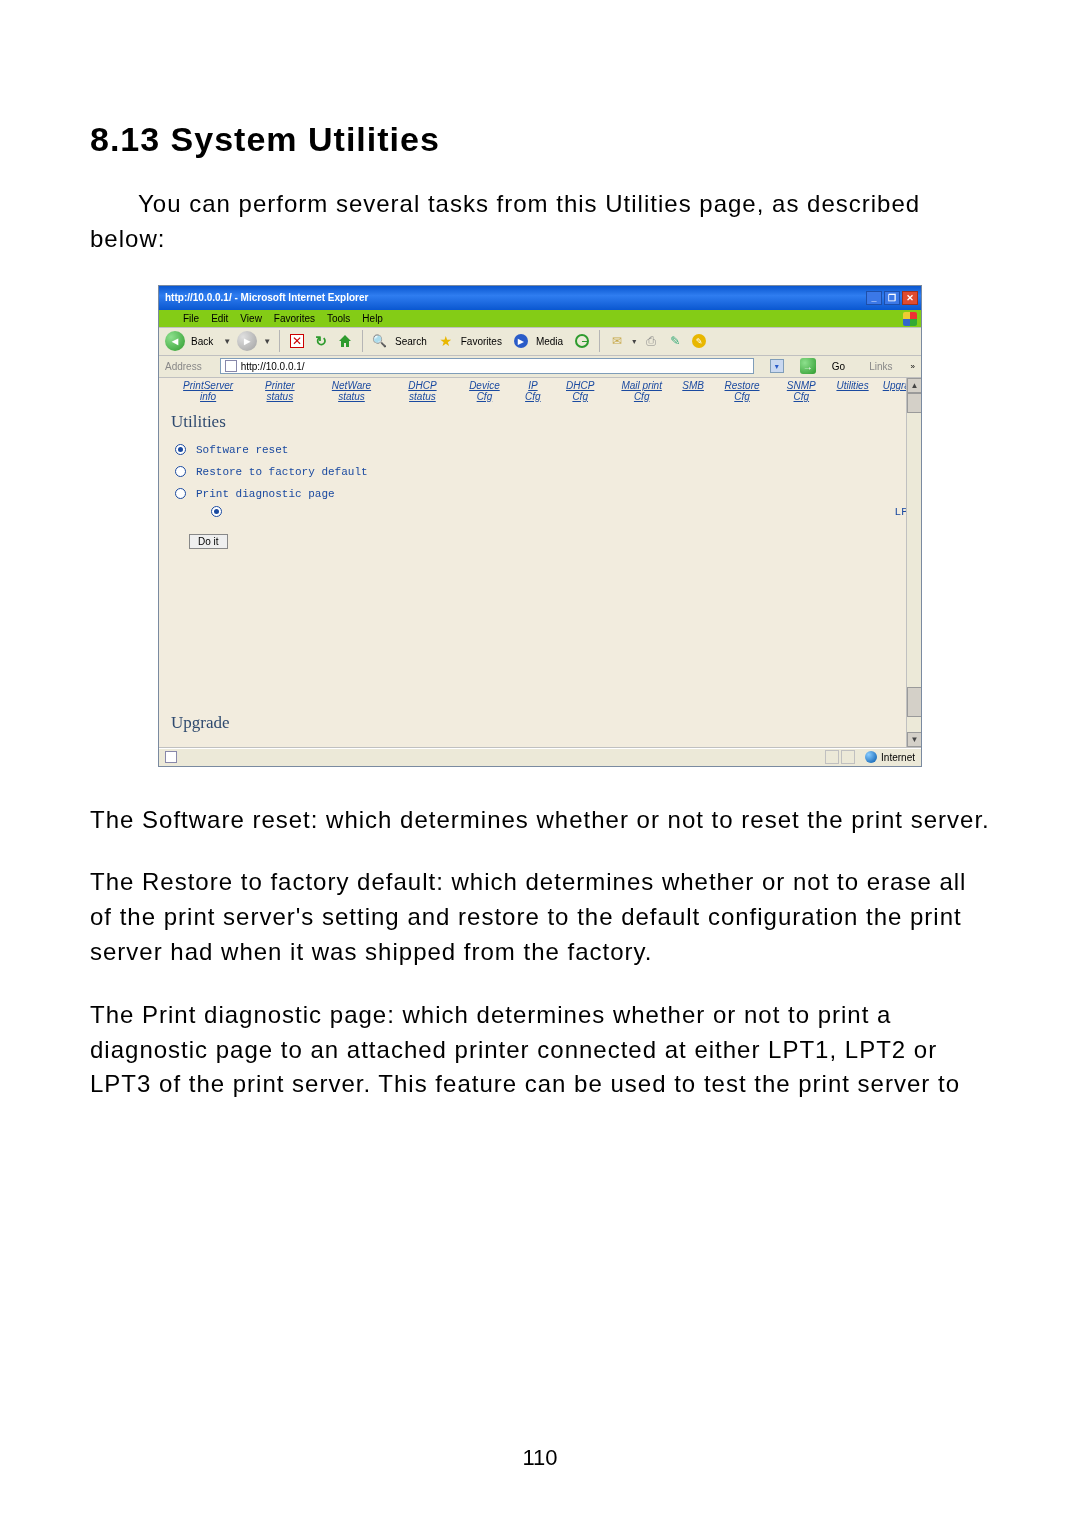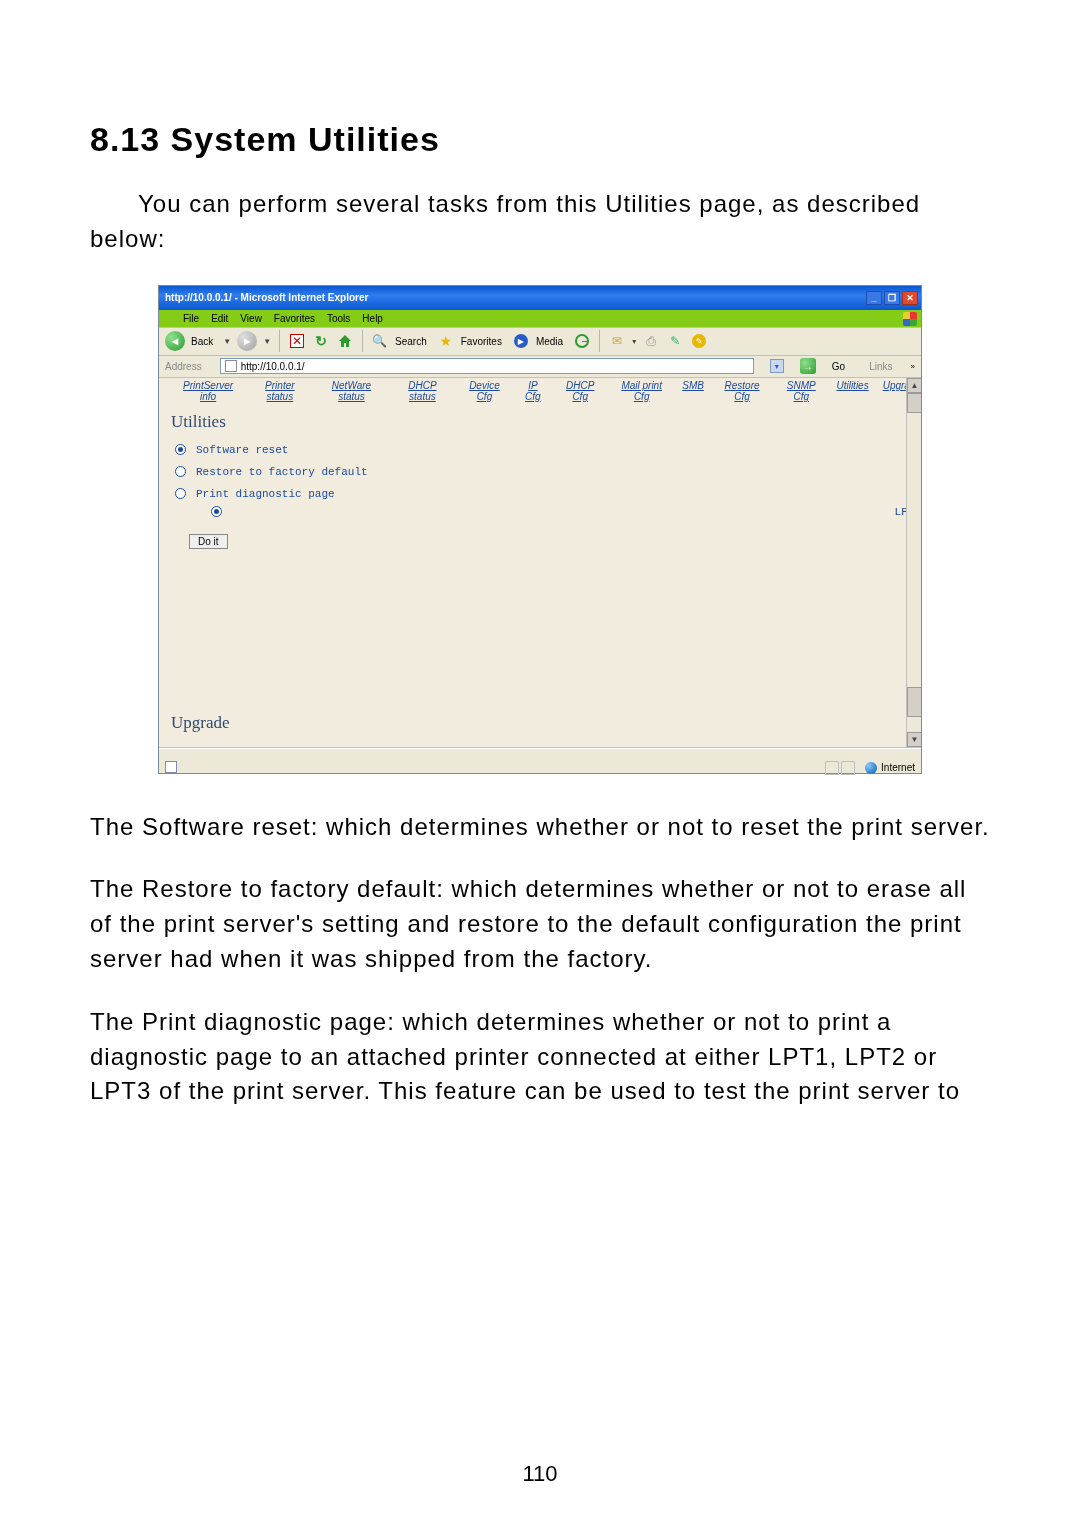--- a/index.html
+++ b/index.html
@@ -191,31 +191,31 @@
   .scroll-btn {
     width:15px;height:15px;background:#d4d0c8;border:1px solid #9a9a9a;
     display:flex;align-items:center;justify-content:center;font-size:8px;color:#444;
     position:absolute;left:0;
   }
   .scroll-btn.up{top:0;} .scroll-btn.down{bottom:0;}
   .scroll-thumb{position:absolute;left:0;width:15px;background:#d4d0c8;border:1px solid #9a9a9a;}
 
   .statusbar {
     height:18px;background:#ece9d8;border-top:1px solid #fff;
-    display:flex;align-items:flex-start;justify-content:space-between;padding:12px 6px;
+    display:flex;align-items:center;justify-content:space-between;padding:0 6px;
   }
   .status-left{display:flex;align-items:center;gap:4px;}
   .status-pageicon{width:12px;height:12px;background:#fff;border:1px solid #88a;}
   .status-right{display:flex;align-items:center;gap:4px;}
   .inet-icon{width:12px;height:12px;border-radius:50%;background:radial-gradient(circle at 30% 30%,#8cf,#05a);}
   .status-boxes{display:flex;gap:2px;margin-right:6px;}
   .status-box{width:14px;height:14px;border:1px solid #c0c0c0;}
 
   .page-number {
-    position:absolute;bottom:40px;left:0;width:100%;
+    position:absolute;bottom:56px;left:0;width:100%;
     text-align:center;font-size:22px;
   }
 </style>
 </head>
 <body>
 
 <div class="page">
   <h2 class="section-title">8.13    System Utilities</h2>
   <p class="body-text indent">You can perform several tasks from this Utilities page, as described below:</p>
 

